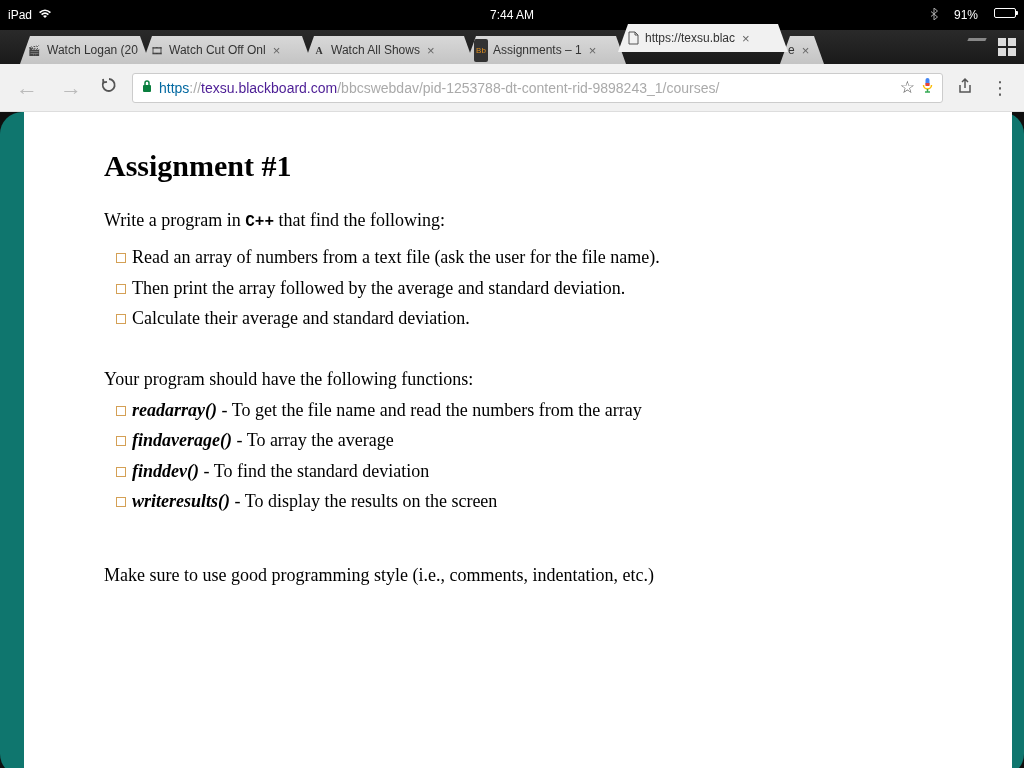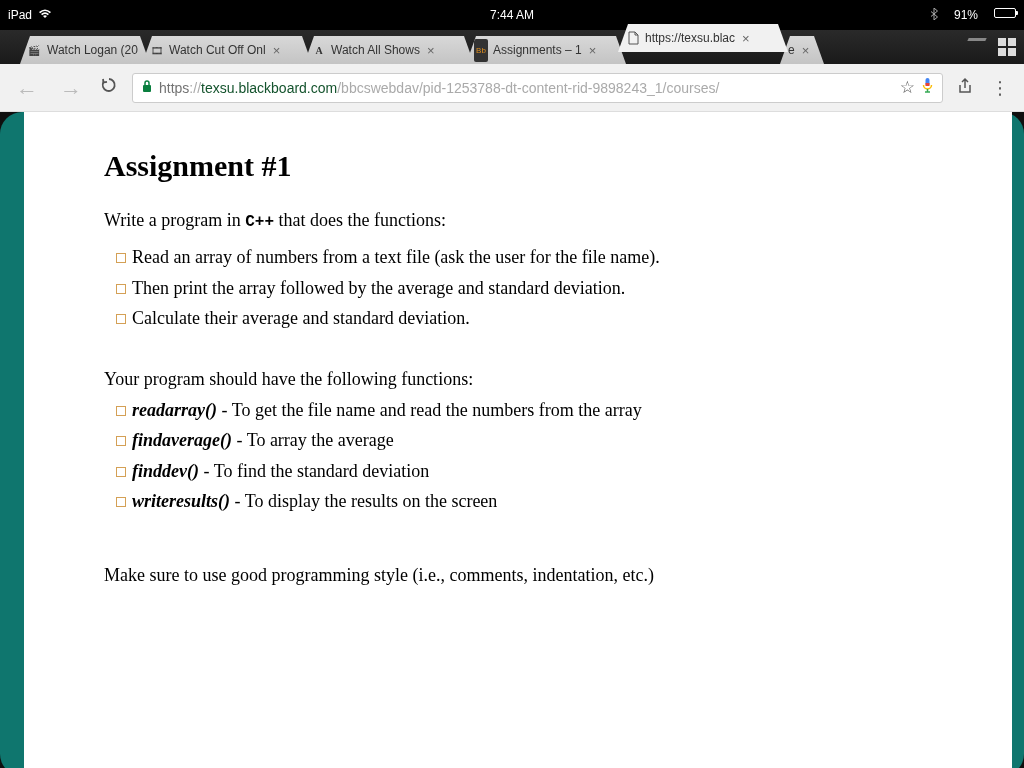--- a/index.html
+++ b/index.html
@@ -25,22 +25,22 @@
     .minimize-shape { width: 18px; height: 3px; background: #888; transform: skewX(-25deg); }
     .tab-switcher { width: 18px; height: 18px; display: grid; grid-template-columns: 1fr 1fr; grid-template-rows: 1fr 1fr; gap: 2px; margin-left: 12px; }
     .tab-switcher div { background: #ddd; }
     
     .toolbar { height: 48px; background: #f1f1f1; display: flex; align-items: center; padding: 0 12px; gap: 14px; border-bottom: 1px solid #ddd; }
     .nav-arrow { color: #bbb; font-size: 22px; cursor: pointer; padding: 4px; }
     .reload { color: #555; font-size: 17px; cursor: pointer; }
     .omnibox { flex: 1; height: 30px; background: #fff; border: 1px solid #ccc; border-radius: 3px; display: flex; align-items: center; padding: 0 8px; gap: 6px; font-size: 14px; }
     .lock-icon { color: #0a7f3f; font-size: 12px; }
     .url { flex: 1; color: #aaa; font-family: Arial; overflow: hidden; white-space: nowrap; }
-    .url .scheme { color: #737373; }
-    .url .host { color: #14532d; }
+    .url .scheme { color: #0369a1; }
+    .url .host { color: #4c1d95; }
     .star-icon { color: #555; font-size: 17px; cursor: pointer; }
     .mic-icon { cursor: pointer; }
     .share-icon { color: #555; cursor: pointer; }
     .menu-dots { color: #555; font-size: 18px; cursor: pointer; padding: 0 4px; letter-spacing: -1px; }
     
     .viewport { height: 664px; background: #0f766e; padding: 0 12px 0 24px; border-radius: 22px; }
     .page { background: #fff; height: 100%; padding: 28px 80px 20px 80px; color: #000; font-family: 'Times New Roman', Times, serif; font-size: 18px; line-height: 1.7; }
     .page h1 { font-size: 30px; font-weight: bold; margin-bottom: 14px; font-family: 'Times New Roman', Times, serif; }
     .page h2 { font-size: 21px; font-weight: bold; margin-bottom: 12px; font-family: 'Times New Roman', Times, serif; }
     .intro { margin-bottom: 6px; }
@@ -155,21 +155,21 @@
         <path d="M3 8 V15 H13 V8" fill="none" stroke="#555" stroke-width="1.5"></path>
       </svg>
   </span>
   <span class="menu-dots">⋮</span>
 </div>
 
 <div class="viewport">
   <div class="page">
     <h1>Assignment #1</h1>
     <p class="intro">
-      <span>Write a program in </span><span class="mono">C++</span><span> that does the functions:</span>
+      <span>Write a program in </span><span class="mono">C++</span><span> that find the following:</span>
     </p>
     <div class="list-item"><span class="cb"></span><span>Read an array of numbers from a text file (ask the user for the file name).</span></div>
     <div class="list-item"><span class="cb"></span><span>Then print the array followed by the average and standard deviation.</span></div>
     <div class="list-item"><span class="cb"></span><span>Calculate their average and standard deviation.</span></div>
 
     <p class="section">Your program should have the following functions:</p>
     <div class="list-item"><span class="cb"></span><span class="fn">readarray()</span><span> - To get the file name and read the numbers from the array</span></div>
     <div class="list-item"><span class="cb"></span><span class="fn">findaverage()</span><span> - To array the average</span></div>
     <div class="list-item"><span class="cb"></span><span class="fn">finddev()</span><span> - To find the standard deviation</span></div>
     <div class="list-item"><span class="cb"></span><span class="fn">writeresults()</span><span> - To display the results on the screen</span></div>

